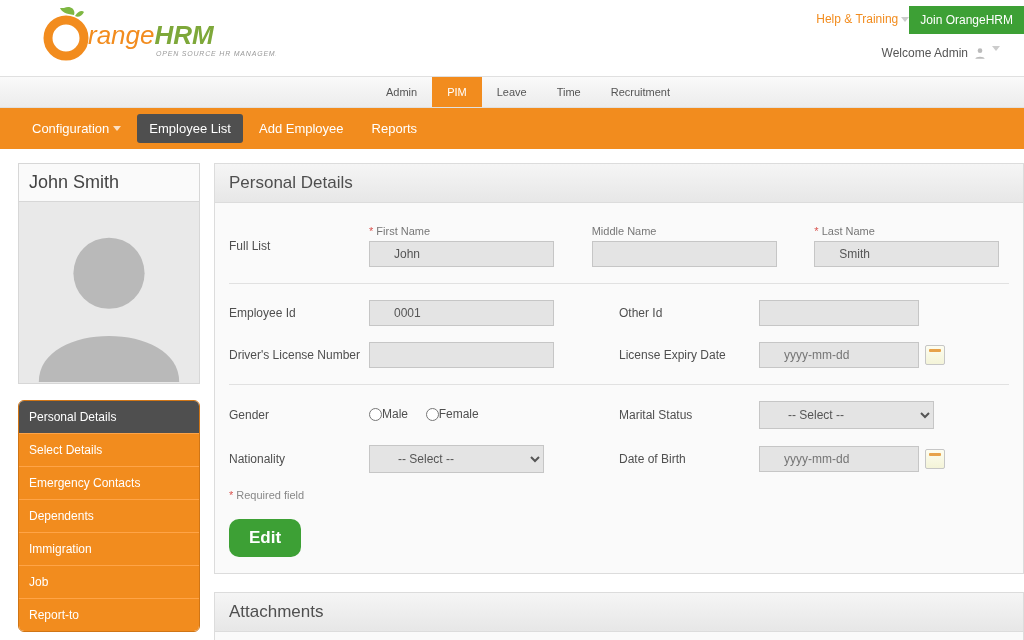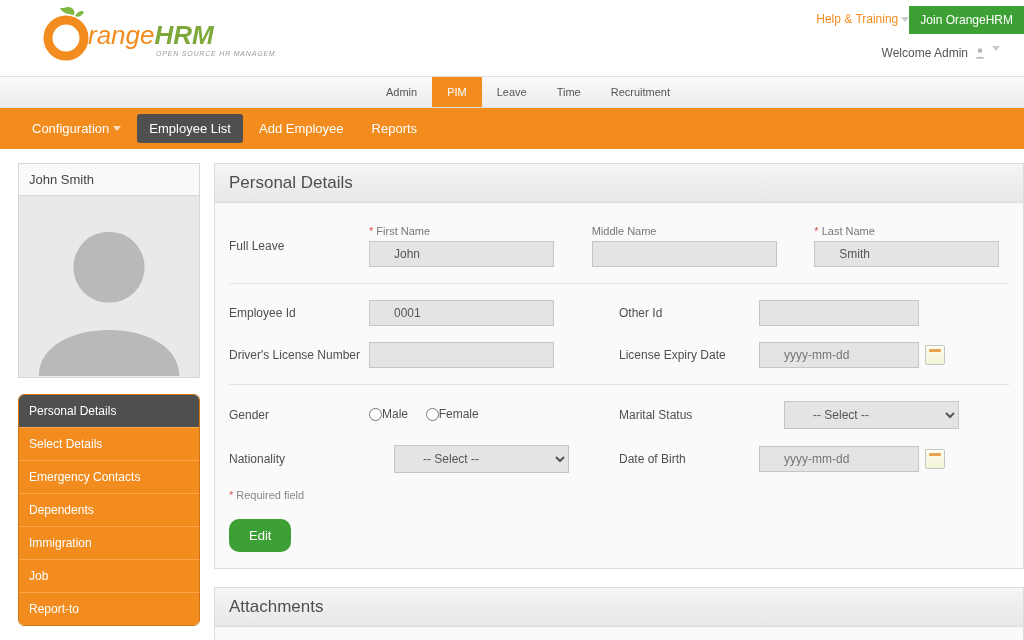--- a/index.html
+++ b/index.html
@@ -27,21 +27,21 @@
   .subnav .sitem { color: #fff; padding: 7px 12px; border-radius: 3px; display: inline-flex; align-items: center; gap: 4px; cursor: pointer; }
   .subnav .sitem.sel { background: #4f4f4f; }
   .caret-white { width: 0; height: 0; border-left: 4px solid transparent; border-right: 4px solid transparent; border-top: 5px solid #fce0c3; display: inline-block; }
 
   
   .content { display: flex; gap: 14px; padding: 14px 0 0 18px; align-items: flex-start; }
   .leftcol { width: 182px; flex-shrink: 0; }
   .rightcol { flex: 1; margin-right: 0; }
 
   
-  .empname-box { border: 1px solid #d7d7d7; background: #fafafa; padding: 8px 10px; font-size: 13px; color: #444; }
+  .empname-box { border: 1px solid #d7d7d7; background: #fafafa; padding: 8px 10px; font-size: 18px; color: #444; }
   .avatar-box { width: 182px; height: 182px; background: #e9e9e9; display: flex; align-items: flex-end; justify-content: center; border: 1px solid #d7d7d7; border-top: none; overflow: hidden; }
   .avatar-box svg { display: block; }
 
   
   .sidemenu { margin-top: 16px; border-radius: 6px; overflow: hidden; border: 1px solid #d07515; }
   .sidemenu .smitem { background: #f28c1e; color: #fff; padding: 9px 10px; font-size: 12px; border-top: 1px solid #ffa447; cursor: pointer; }
   .sidemenu .smitem:first-child { border-top: none; }
   .sidemenu .smitem.sel { background: #4f4f4f; }
 
   
@@ -49,32 +49,32 @@
   .panel-head { background: linear-gradient(#f5f5f5,#e7e7e7); border-bottom: 1px solid #dcdcdc; padding: 9px 14px; font-size: 17px; color: #4f4f4f; }
   .panel-body { padding: 22px 14px 16px 14px; }
 
   .frow { display: flex; align-items: center; margin-bottom: 16px; }
   .flabel { width: 140px; color: #4f4f4f; font-size: 12px; }
   .small-label { font-size: 11px; color: #777; margin-bottom: 4px; display: block; }
   .req { color: #d9534f; }
   .name-group { display: flex; gap: 28px; flex: 1; }
   .name-group > div { flex: 1; }
   input.tf, select.sf { width: 100%; max-width: 185px; background: #e4e4e4; border: 1px solid #c6c6c6; padding: 5px 24px; font-size: 12px; color: #555; }
-  select.sf { max-width: 175px; appearance: auto; margin-left: 25px; }
+  select.sf { max-width: 175px; appearance: auto; }
   .two-col { display: flex; }
   .two-col > .col { flex: 1; display: flex; align-items: center; }
   .radio-lbl { font-size: 12px; color: #4f4f4f; margin-right: 14px; display: inline-flex; align-items: flex-end; gap: 0; cursor: pointer; }
   .cal-icon { width: 20px; height: 20px; border: 1px solid #c6c6c6; background: linear-gradient(#fdfdf0,#f4f4d8); display: inline-block; margin-left: 6px; vertical-align: middle; border-radius: 2px; position: relative; }
   .cal-icon:before { content: ""; position: absolute; left: 3px; right: 3px; top: 3px; height: 3px; background: #e7a24a; border-radius: 1px; }
   hr.sep { border: none; border-top: 1px solid #e1e1e1; margin: 6px 0 16px 0; }
 
   .reqnote { font-size: 11px; color: #888; margin: 4px 0 18px 0; }
   .reqnote .req { margin-right: 3px; }
 
-  .btn-green { background: #3da035; color: #fff; border: none; border-radius: 10px; padding: 9px 20px; font-size: 13px; cursor: pointer; }
+  .btn-green { background: #3da035; color: #fff; border: none; border-radius: 10px; padding: 9px 20px; font-size: 17px; cursor: pointer; font-weight: bold; }
 </style>
 </head>
 <body>
 
 <div class="topbar">
   <div class="logo">
     <svg width="250" height="56" viewBox="0 0 250 56">
 
       <path d="M38 2 C44 -1 50 3 48 9 C40 8 36 6 34 2 Z" fill="#7eb742"></path>
       <path d="M49 10 C52 5 56 4 58 6 C56 10 52 12 49 10 Z" fill="#7eb742"></path>
@@ -146,21 +146,21 @@
   </div>
 
   <div class="rightcol">
 
     <div class="panel">
       <div class="panel-head">Personal Details</div>
       <div class="panel-body">
 
         
         <div class="frow">
-          <div class="flabel">Full Leave</div>
+          <div class="flabel">Full List</div>
           <div class="name-group">
             <div>
               <span class="small-label"><span class="req">*</span> <span>First Name</span></span>
               <input class="tf" value="John" style="">
             </div>
             <div>
               <span class="small-label">Middle Name</span>
               <input class="tf" value="" style="">
             </div>
             <div>

